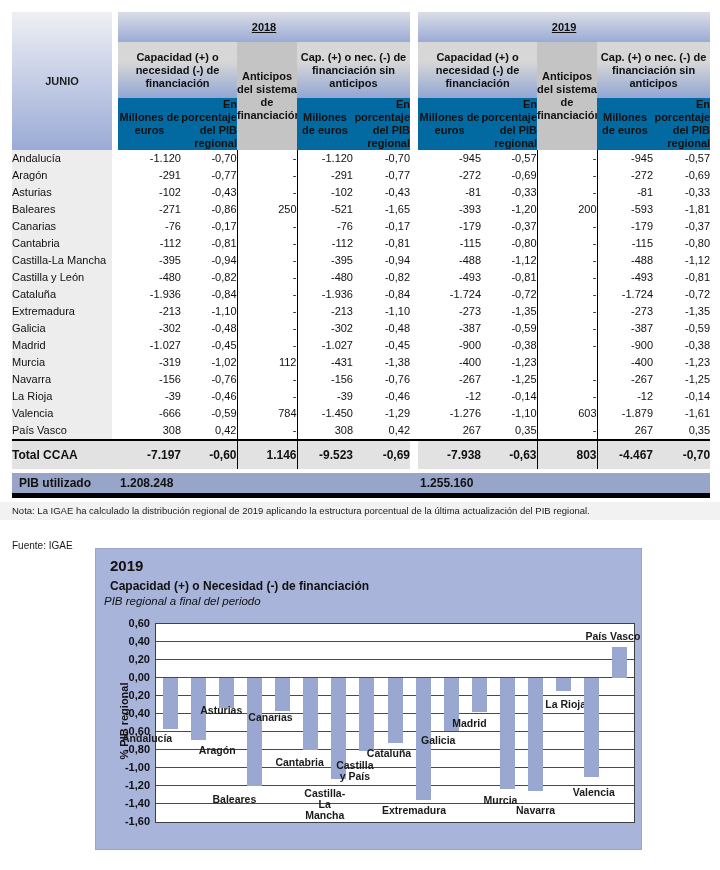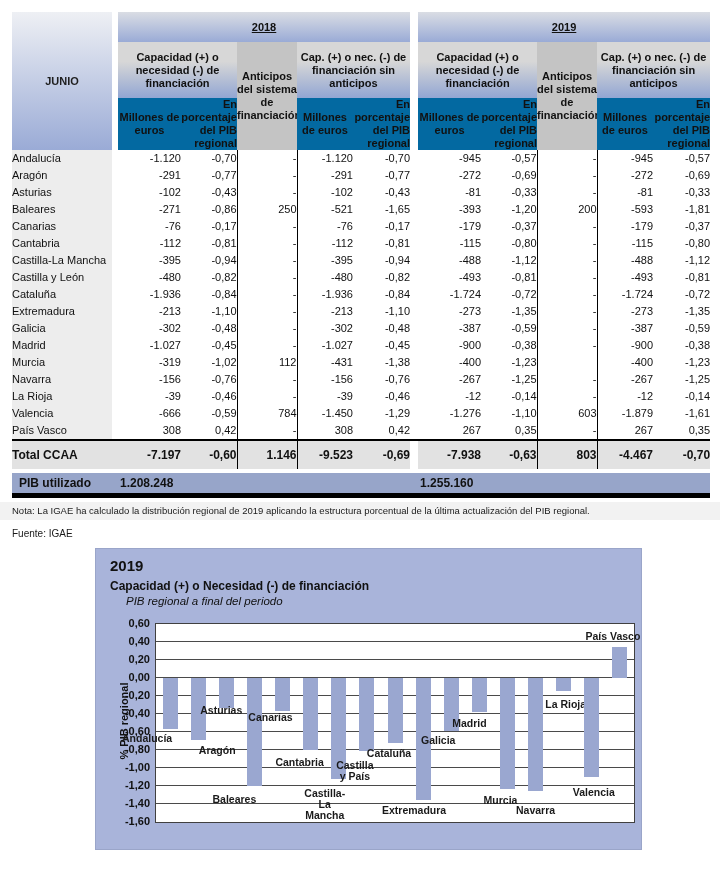--- a/index.html
+++ b/index.html
@@ -35,28 +35,28 @@
   tr.total td.spg{background:#fff;}
   tr.gap td{height:4px;background:#fff;border:none;}
   
   tr.pib td{background:#97a5c9;font-weight:bold;font-size:12px;height:20px;
             text-align:left;}
   tr.pib td.lab{padding-left:7px;}
   tr.pib td.val{padding-left:2px;}
   .thickbar{width:698px;height:5px;background:#000;}
   .nota{margin:4px -12px 0;padding:3px 12px 4px;background:#f2f2f2;
         font-size:9.5px;color:#1a1a1a;}
-  .fuente{margin-top:8px;font-size:10px;color:#1a1a1a;}
+  .fuente{margin-top:20px;font-size:10px;color:#1a1a1a;}
 
   
   .chart{position:absolute;left:95px;top:548px;width:547px;height:302px;
          background:#a9b4da;border:1px solid #9aa5c9;box-sizing:border-box;}
   .chart-year{position:absolute;left:14px;top:8px;font-size:15px;font-weight:bold;}
   .chart-title{position:absolute;left:14px;top:30px;font-size:12px;font-weight:bold;}
-  .chart-subtitle{position:absolute;left:30px;top:46px;font-size:11.5px;
+  .chart-subtitle{position:absolute;left:8px;top:46px;font-size:11.5px;
                   font-style:italic;}
   .plot{position:absolute;left:59px;top:74px;width:478px;height:198px;
         background:#fff;border:1px solid #404040;}
   .grid{position:absolute;left:0;width:478px;height:1px;background:#4a4a4a;}
   .bar{position:absolute;width:15px;background:#9aa7d0;}
   .bar-label{position:absolute;font-size:10.5px;font-weight:bold;line-height:11px;
              white-space:pre;text-align:center;transform:translateX(-50%);
              color:#1a1a1a;}
   .ytick{position:absolute;width:40px;text-align:right;font-size:11px;
          font-weight:bold;line-height:13px;}

